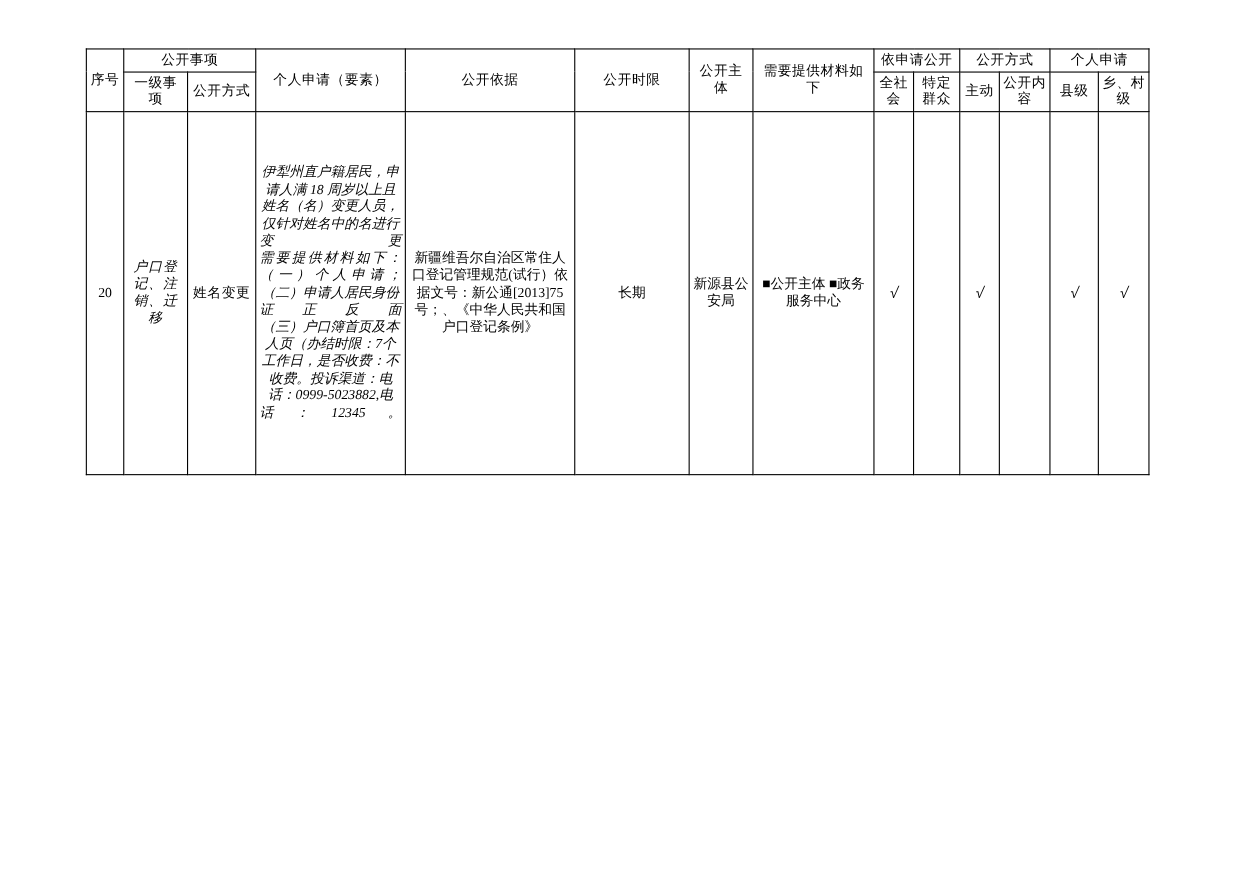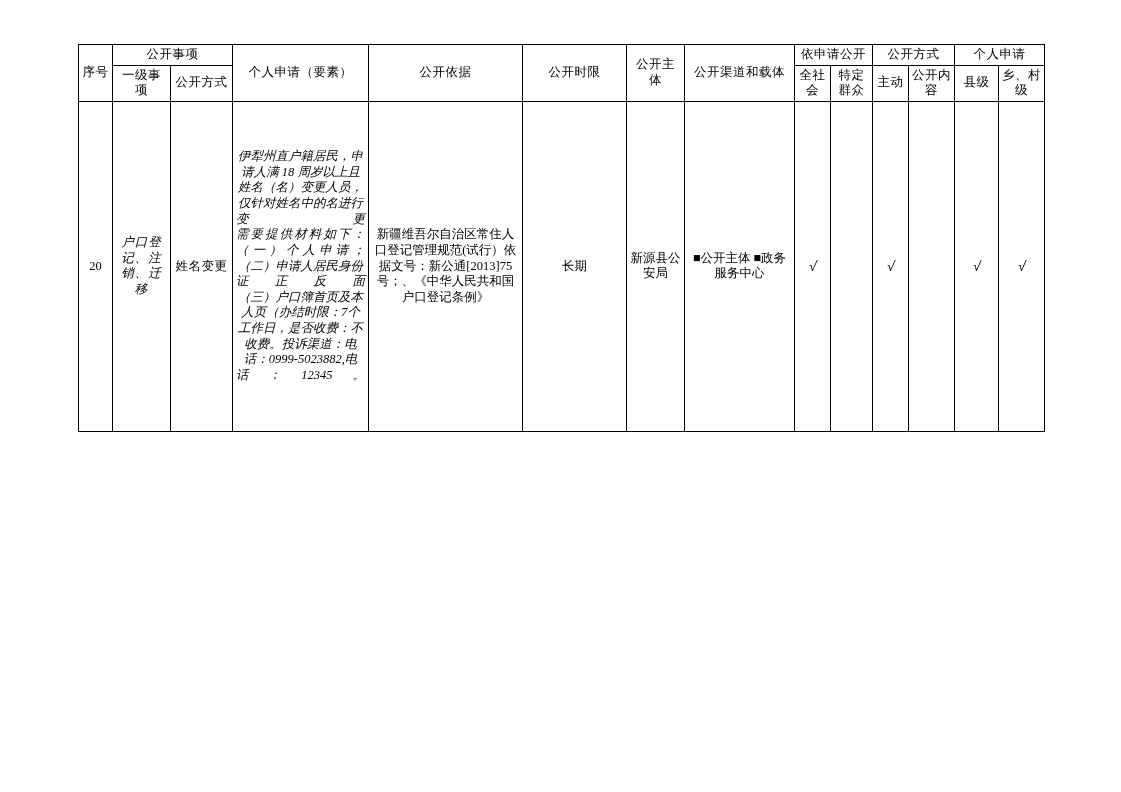--- a/index.html
+++ b/index.html
@@ -132,21 +132,21 @@
     </colgroup>
 
     <tbody>
         <tr>
       <td rowspan="2" class="hdr-cell narrow-hdr">序号</td>
       <td colspan="2" class="hdr-cell">公开事项</td>
       <td rowspan="2" class="hdr-cell">个人申请（要素）</td>
       <td rowspan="2" class="hdr-cell">公开依据</td>
       <td rowspan="2" class="hdr-cell">公开时限</td>
       <td rowspan="2" class="hdr-cell narrow-hdr">公开主体</td>
-      <td rowspan="2" class="hdr-cell">公开渠道和载体</td>
+      <td rowspan="2" class="hdr-cell">需要提供材料如下</td>
       <td colspan="2" class="hdr-cell">依申请公开</td>
       <td colspan="2" class="hdr-cell">公开方式</td>
       <td colspan="2" class="hdr-cell">个人申请</td>
     </tr>
 
     <tr>
       <td class="hdr-cell narrow-hdr">一级事项</td>
       <td class="hdr-cell narrow-hdr">公开方式</td>
       <td class="hdr-cell narrow-hdr">全社会</td>
       <td class="hdr-cell narrow-hdr">特定群众</td>

